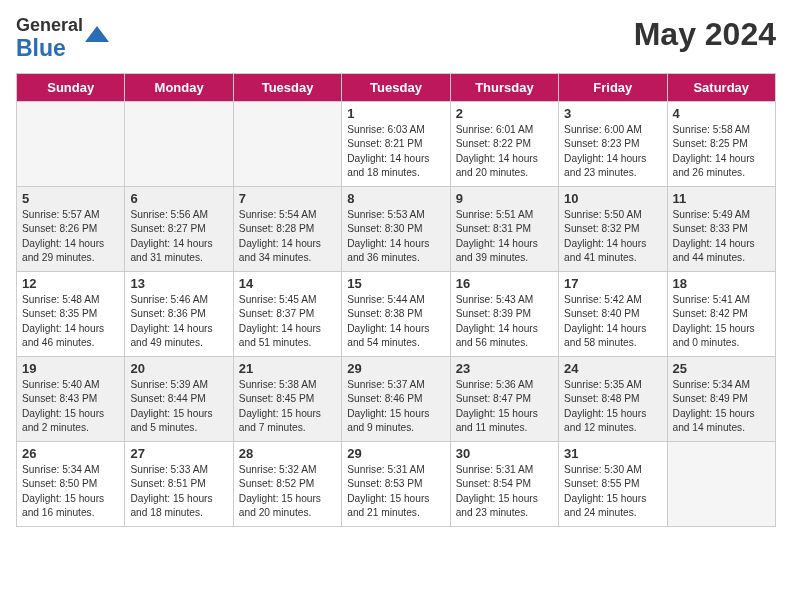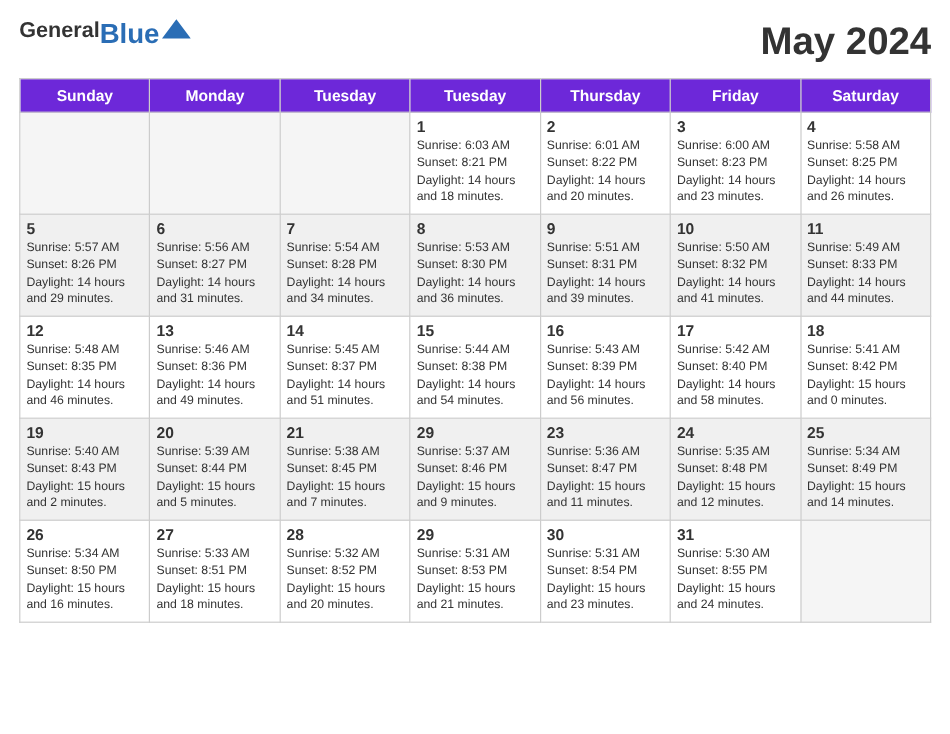--- a/index.html
+++ b/index.html
@@ -15,20 +15,21 @@
       justify-content: space-between;
       align-items: flex-start;
       margin-bottom: 12px;
     }
     .logo {
       display: flex;
       align-items: center;
     }
     .logo-text {
       display: flex;
+      flex-direction: column;
       line-height: 1.1;
     }
     .logo-general {
       font-size: 18px;
       font-weight: bold;
       color: #333;
     }
     .logo-blue {
       font-size: 23px;
       font-weight: bold;
@@ -50,21 +51,21 @@
     .location {
       font-size: 14px;
       color: #555;
     }
     table {
       width: 100%;
       border-collapse: collapse;
       table-layout: fixed;
     }
     th {
-      background-color: #6d28d9;
+      background-color: #be185d;
       color: #fff;
       padding: 6px 3px;
       font-size: 13px;
       font-weight: bold;
       border: 1px solid #ccc;
     }
     td {
       border: 1px solid #ccc;
       vertical-align: top;
       padding: 4px 5px;

